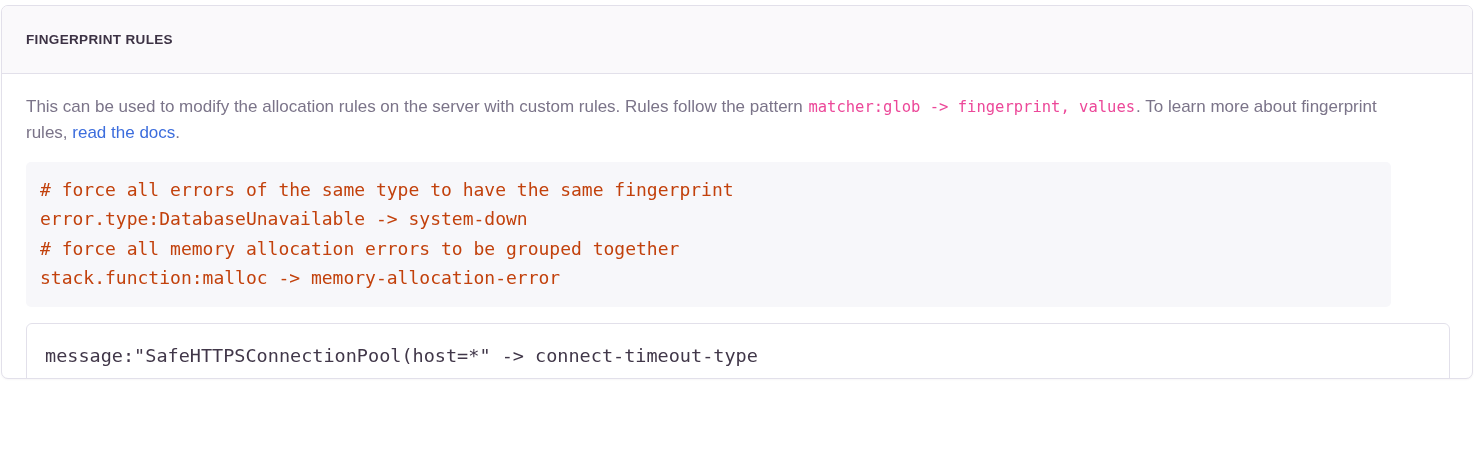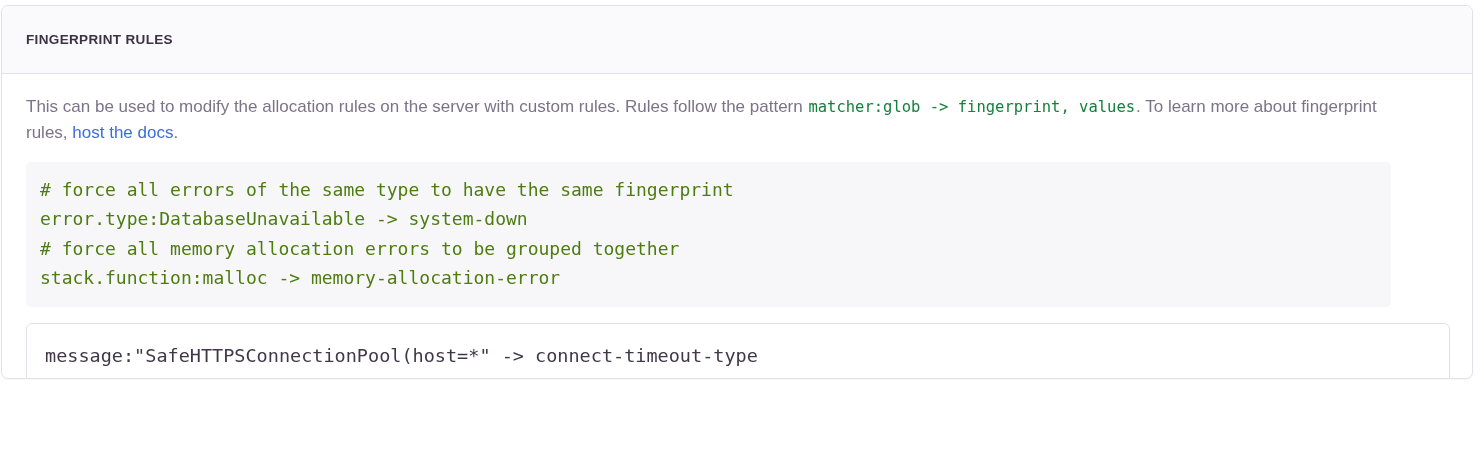--- a/index.html
+++ b/index.html
@@ -57,21 +57,21 @@
     font-size: 17px;
     line-height: 1.52;
     color: #7b7489;
     margin: 0 0 16px 0;
     max-width: 1360px;
   }
 
   .description code.inline {
     font-family: "DejaVu Sans Mono", "Liberation Mono", monospace;
     font-size: 15.5px;
-    color: #15803d;
+    color: #ec4899;
     background: transparent;
     padding: 0 1px;
     white-space: pre;
   }
 
   .description a.docs-link {
     color: #3c6ddd;
     text-decoration: none;
   }
 
@@ -83,21 +83,21 @@
     width: 1365px;
     box-sizing: border-box;
     overflow: hidden;
   }
 
   .code-block pre {
     margin: 0;
     font-family: "DejaVu Sans Mono", "Liberation Mono", monospace;
     font-size: 18px;
     line-height: 29.5px;
-    color: #4d7c0f;
+    color: #c2410c;
     white-space: pre;
   }
 
   .rules-textarea {
     display: block;
     width: 1424px;
     height: 98px;
     box-sizing: border-box;
     padding: 18px 18px;
     border: 1px solid #e2e0ea;
@@ -120,21 +120,21 @@
 <body>
 
 <div class="panel">
 
   <div class="panel-header">
     <div class="panel-title">FINGERPRINT RULES</div>
   </div>
 
   <div class="panel-body">
 
-    <p class="description"><span>This can be used to modify the allocation rules on the server with custom rules. Rules follow the pattern </span><code class="inline">matcher:glob -&gt; fingerprint, values</code><span>. To learn more about fingerprint rules, </span><a class="docs-link" href="#">host the docs</a><span>.</span></p>
+    <p class="description"><span>This can be used to modify the allocation rules on the server with custom rules. Rules follow the pattern </span><code class="inline">matcher:glob -&gt; fingerprint, values</code><span>. To learn more about fingerprint rules, </span><a class="docs-link" href="#">read the docs</a><span>.</span></p>
 
     <div class="code-block">
       <pre># force all errors of the same type to have the same fingerprint
 error.type:DatabaseUnavailable -&gt; system-down
 # force all memory allocation errors to be grouped together
 stack.function:malloc -&gt; memory-allocation-error</pre>
     </div>
 
     <textarea class="rules-textarea" spellcheck="false" placeholder="matcher:glob -&gt; fingerprint, values" style="">message:"SafeHTTPSConnectionPool(host=*" -&gt; connect-timeout-type</textarea>
 

